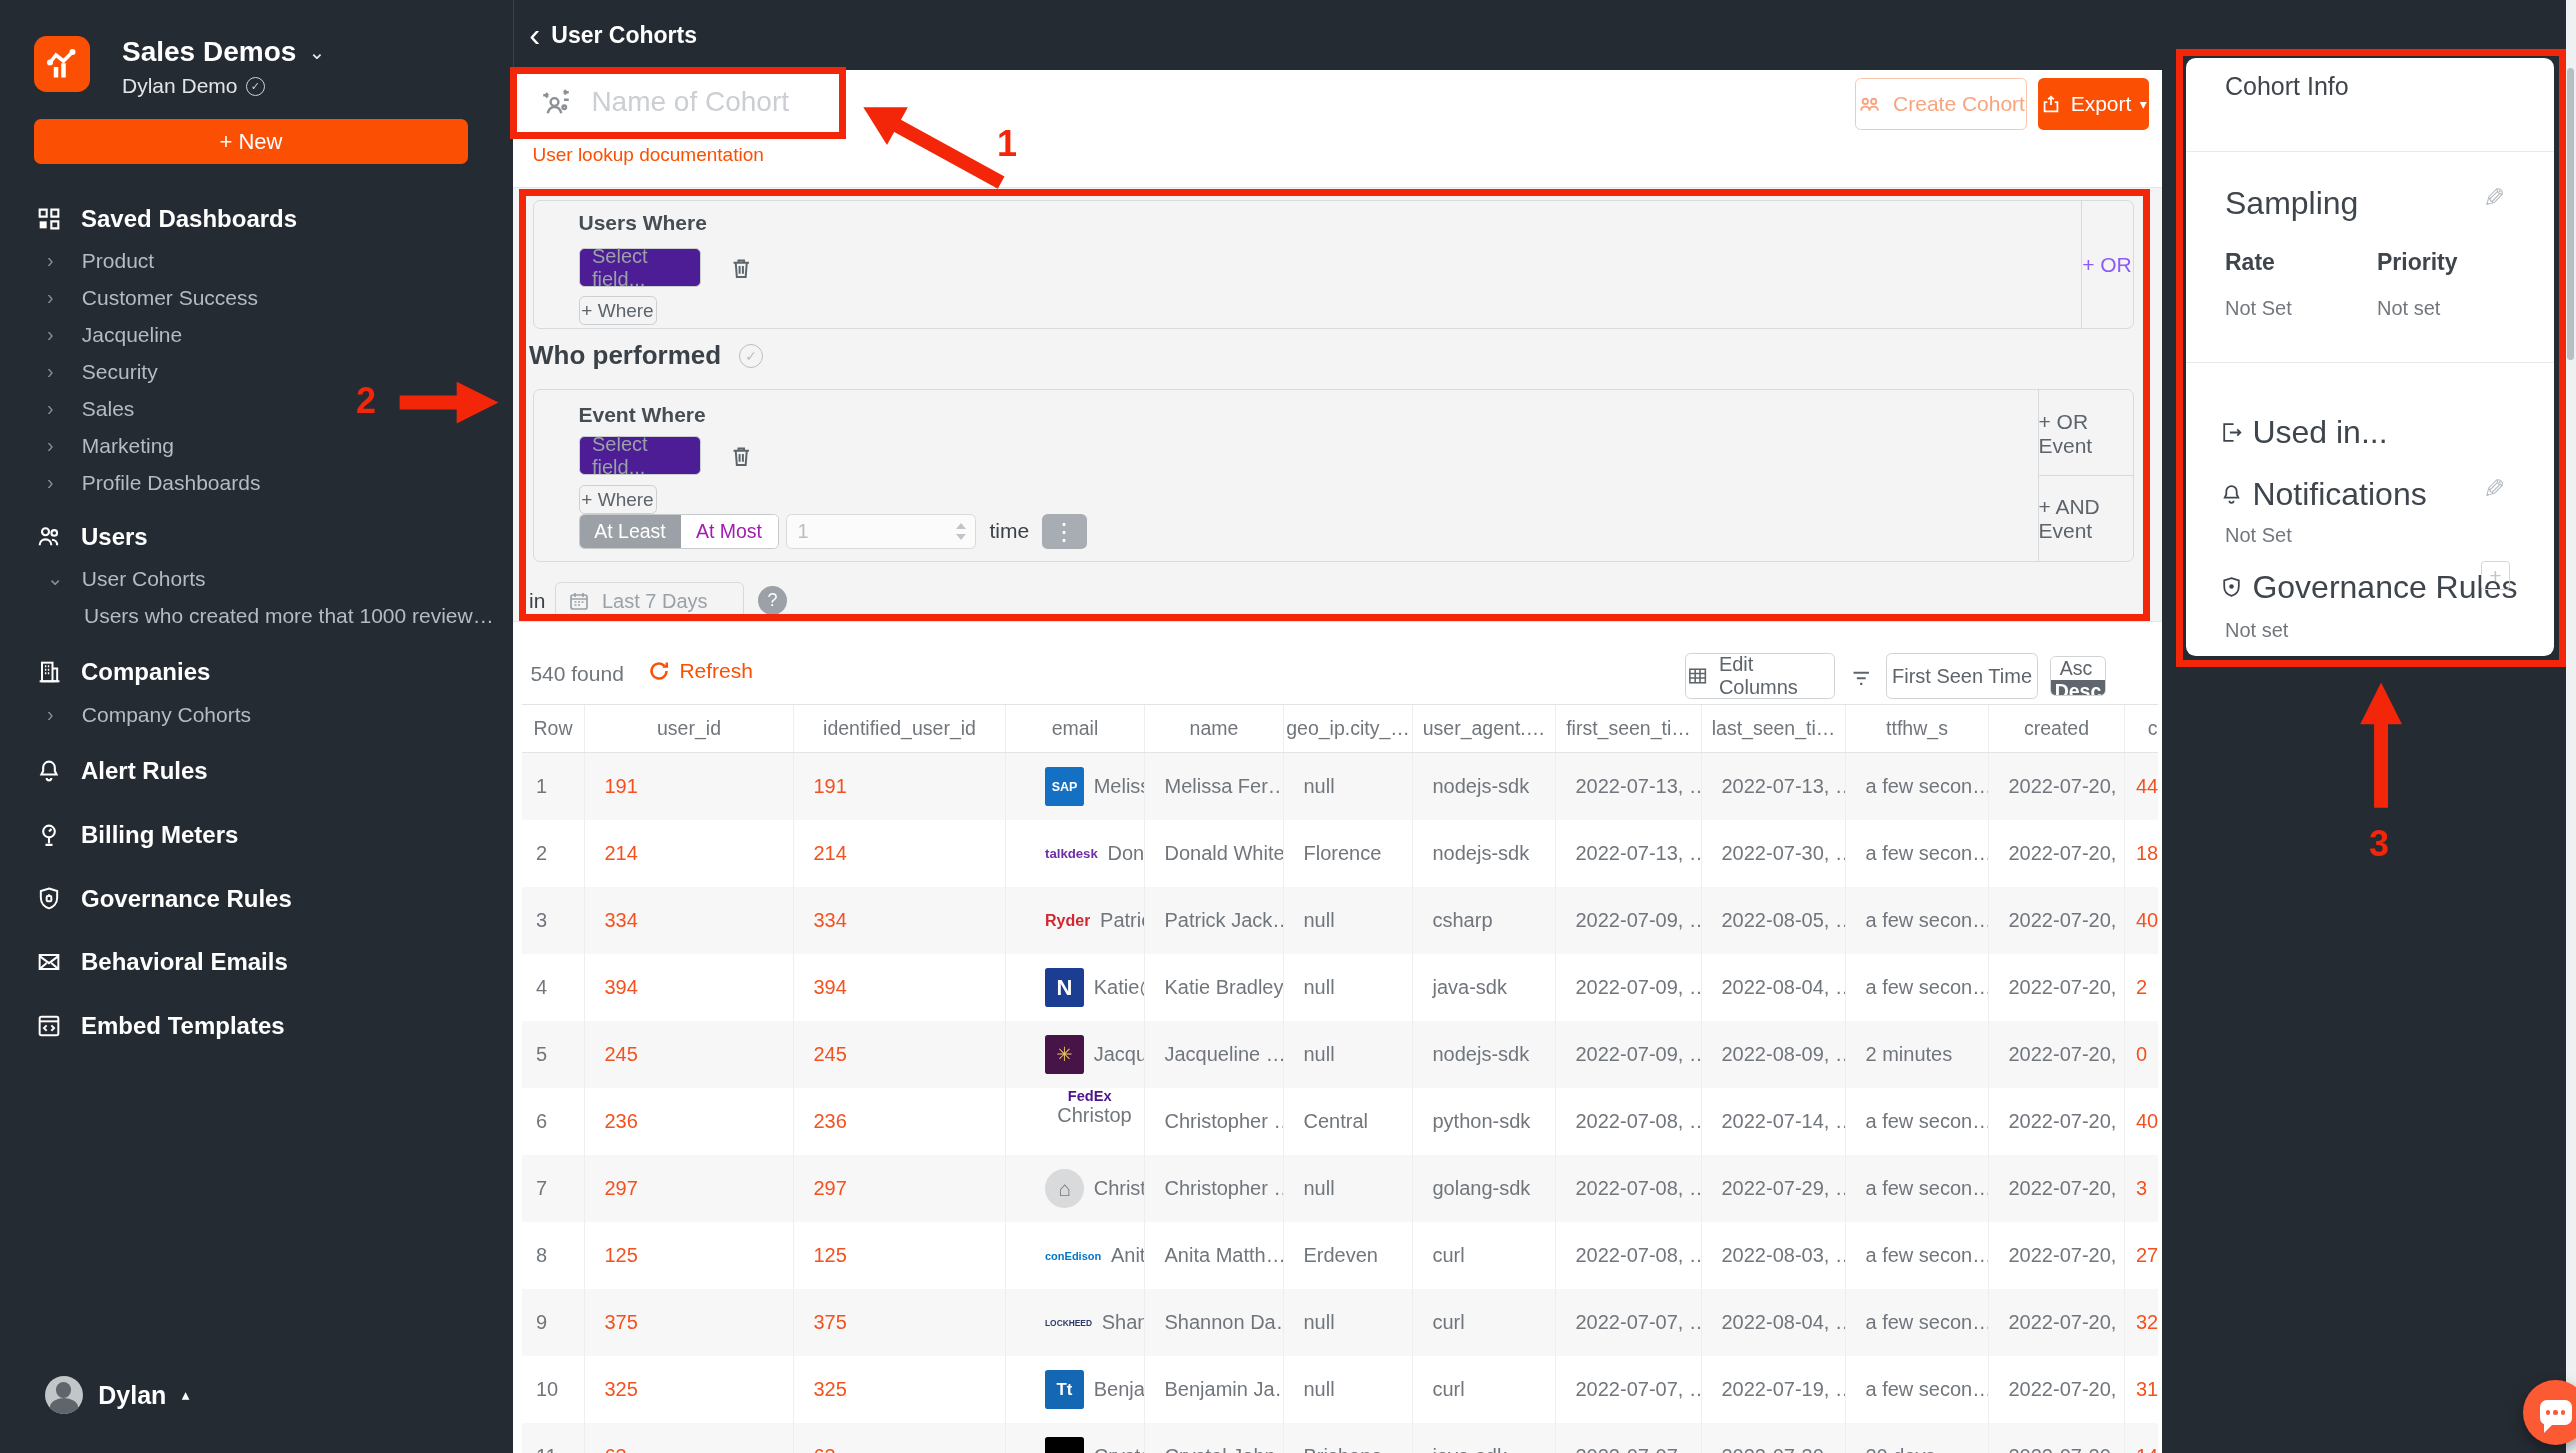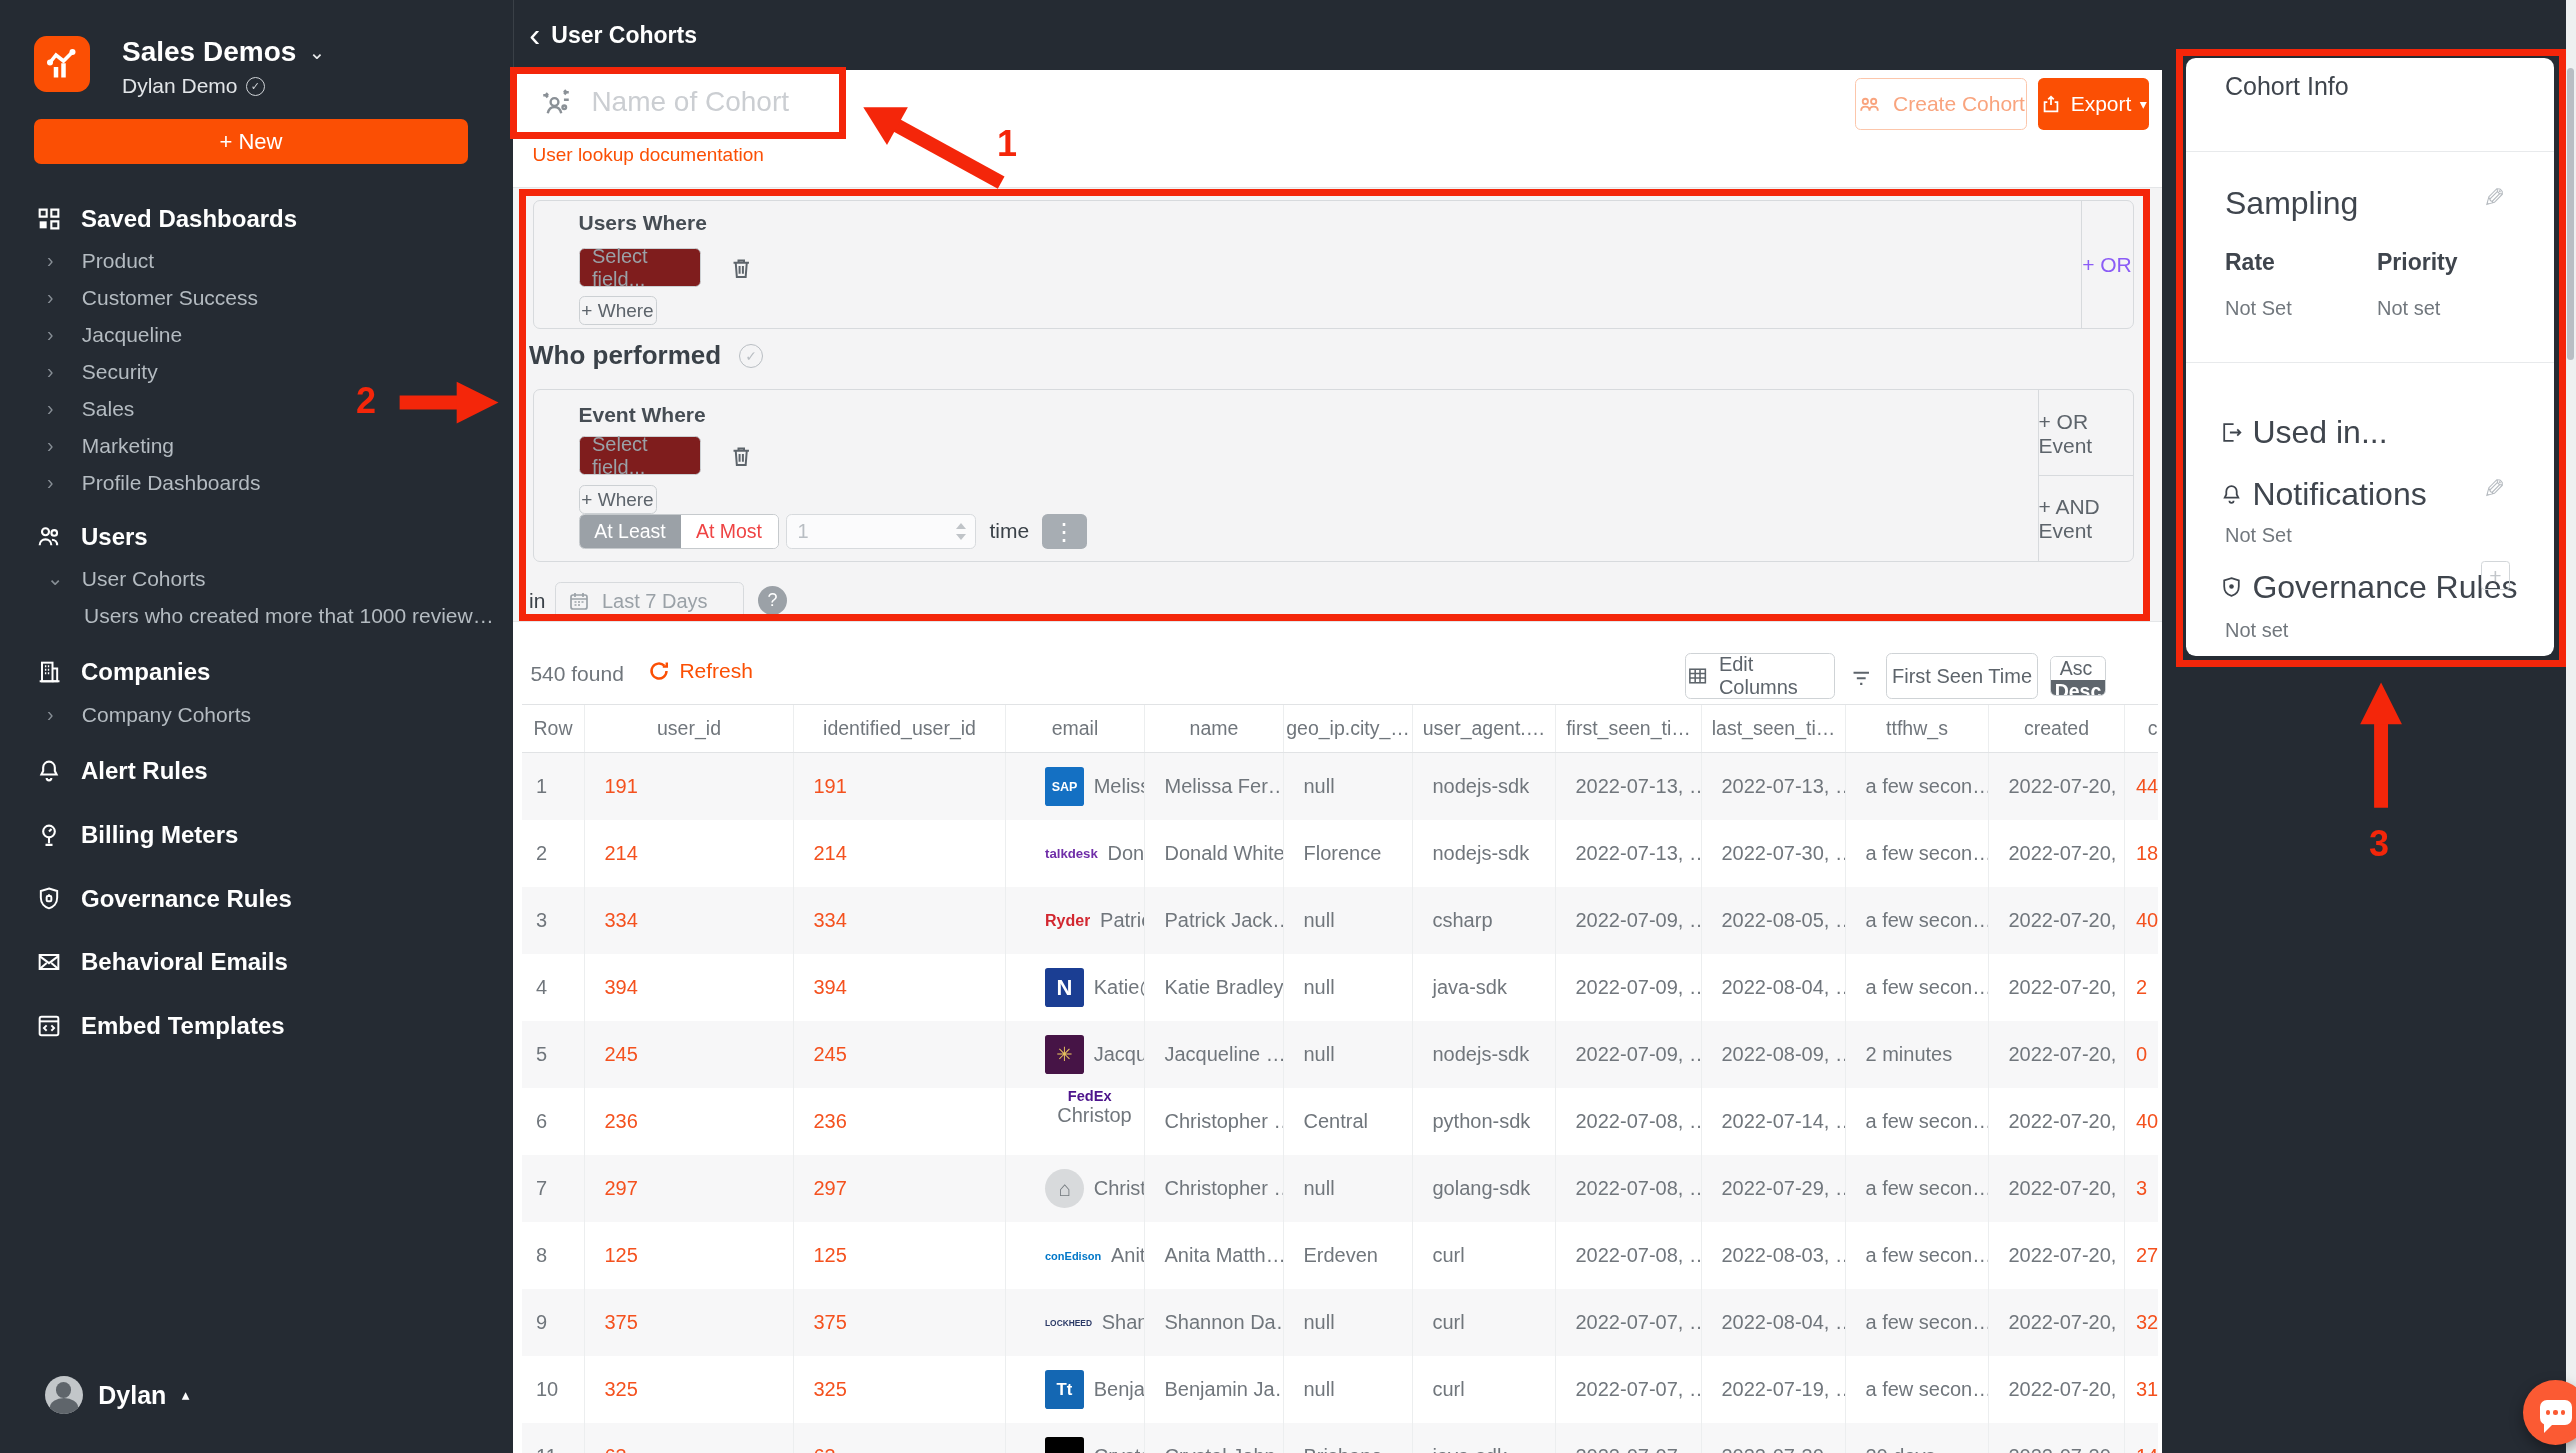--- a/index.html
+++ b/index.html
@@ -56,36 +56,36 @@
                 color:#fff; font-size:21px; display:flex; align-items:center; justify-content:center; gap:8.4px; cursor:pointer; }
   #export-btn .caret { font-size:14px; }
 
   
   #builder { position:absolute; left:0; top:117px; width:1649px; height:435px; background:#f4f4f5;
              border-top:0.7px solid #e4e6e8; border-bottom:0.7px solid #e4e6e8; }
   .qbox { position:absolute; border:0.7px solid #d7dadd; border-radius:7px; }
   #boxA { left:19.5px; top:12px; width:1601px; height:129px; }
   #boxB { left:19.5px; top:201px; width:1601px; height:173px; }
   .qlabel { position:absolute; font-size:21px; font-weight:700; color:#464d54; }
-  .select-btn { position:absolute; width:122px; height:39px; border:0.7px solid #ccd0d3; border-radius:5.6px; background:#7f1d1d;
+  .select-btn { position:absolute; width:122px; height:39px; border:0.7px solid #ccd0d3; border-radius:5.6px; background:#4c1d95;
                 color:#9aa1a7; font-size:20px; display:flex; align-items:center; padding-left:12.5px; cursor:pointer; }
   .where-btn { position:absolute; width:78px; height:29px; border:0.7px solid #ccd0d3; border-radius:5.6px; background:transparent;
                color:#5d646b; font-size:19px; display:flex; align-items:center; justify-content:center; cursor:pointer; }
   .trash { position:absolute; width:26.5px; height:26.5px; cursor:pointer; }
   .or-cell { position:absolute; right:0; top:0; bottom:0; width:52px; border-left:0.7px solid #d7dadd;
              display:flex; align-items:center; justify-content:center; color:#8b5cf6; font-size:21px; cursor:pointer; }
   .or-event { position:absolute; right:0; top:0; height:87px; width:95px; border-left:0.7px solid #d7dadd;
               display:flex; align-items:center; justify-content:center; color:#5d646b; font-size:21px; cursor:pointer; }
   .and-event { position:absolute; right:0; bottom:0; height:86px; width:95px; border-left:0.7px solid #d7dadd; border-top:0.7px solid #d7dadd;
                display:flex; align-items:center; justify-content:center; color:#5d646b; font-size:21px; cursor:pointer; }
   #who-row { position:absolute; left:16px; top:152px; display:flex; align-items:center; gap:18px; }
   #who-row .wlabel { font-size:26px; font-weight:700; color:#3a4148; }
   #seg { position:absolute; left:45px; top:124px; height:35px; display:flex; border:0.7px solid #c6cacd; border-radius:5.6px; overflow:hidden; }
   #seg .on  { width:101px; background:#9ba1a7; color:#fff; font-size:19.5px; display:flex; align-items:center; justify-content:center; cursor:pointer; }
-  #seg .off { width:97px; background:#fff; color:#ef4444; font-size:19.5px; display:flex; align-items:center; justify-content:center; cursor:pointer; }
+  #seg .off { width:97px; background:#fff; color:#a21caf; font-size:19.5px; display:flex; align-items:center; justify-content:center; cursor:pointer; }
   #count-wrap { position:absolute; left:252px; top:124px; width:190px; height:35px; border:0.7px solid #d7dadd; border-radius:5.6px;
                 background:#fbfbfc; display:flex; align-items:center; }
   #count-wrap input { border:none; outline:none; background:transparent; width:139px; font-size:20px; color:#6f767c; padding-left:11px; font-family:inherit;}
   #count-wrap input::placeholder { color:#b9bec3; }
   .stepper { margin-left:auto; margin-right:8.4px; display:flex; flex-direction:column; gap:4.2px; }
   .stepper i { width:0; height:0; border-left:5.6px solid transparent; border-right:5.6px solid transparent; display:block; }
   .stepper .up { border-bottom:6.3px solid #c0c4c8; }
   .stepper .dn { border-top:6.3px solid #c0c4c8; }
   #time-label { position:absolute; left:456px; top:129px; font-size:21px; color:#3a4148; }
   #dots-btn { position:absolute; left:508px; top:124px; width:45px; height:35px; background:#a7adb3; border-radius:5.6px;

